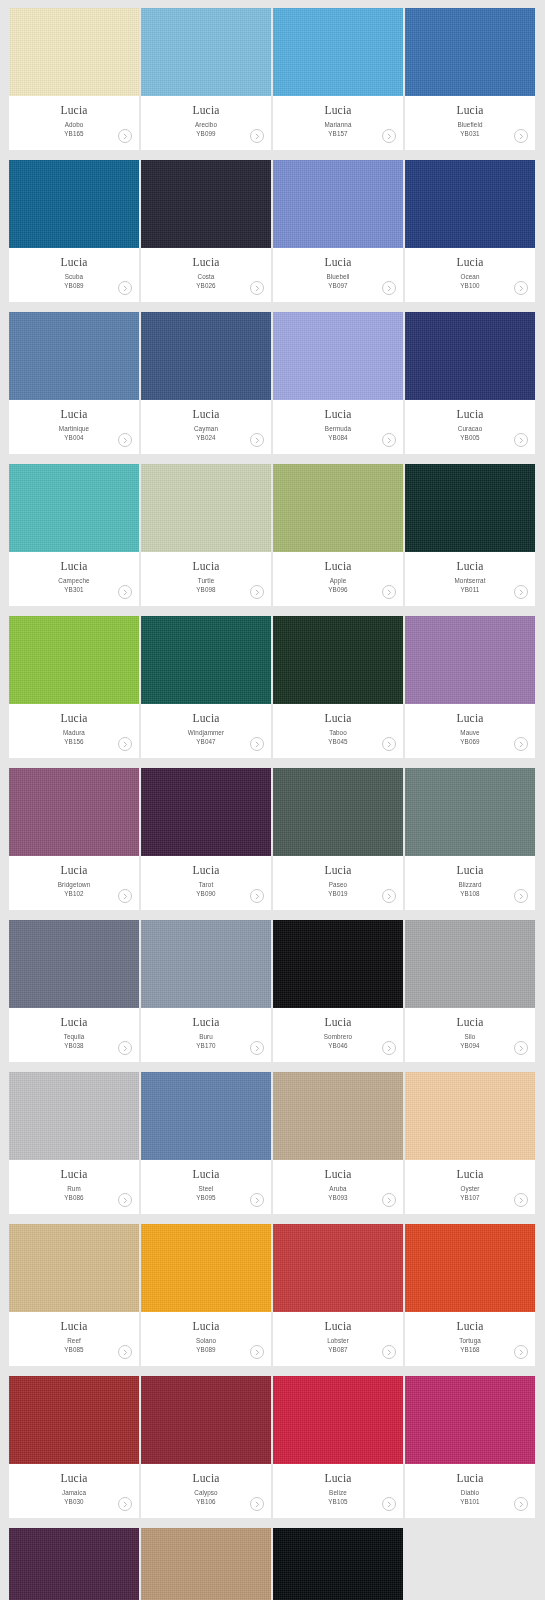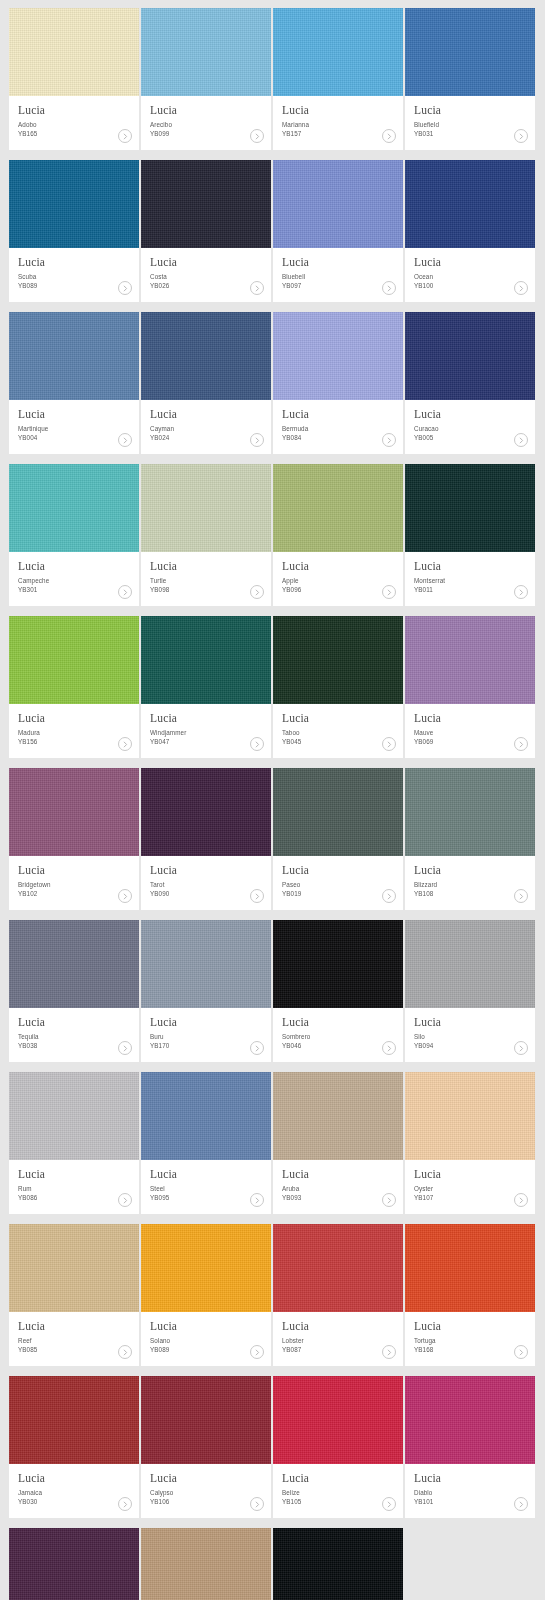--- a/index.html
+++ b/index.html
@@ -27,20 +27,21 @@
     margin-bottom: 8px;
   }
 
   .card {
     width: 130px;
     background: #5eead4;
     display: flex;
     flex-direction: column;
     position: relative;
     overflow: hidden;
+    text-align: center;
   }
 
   .swatch {
     height: 88px;
     width: 100%;
     position: relative;
     background-repeat: repeat;
   }
 
   .swatch::after {

